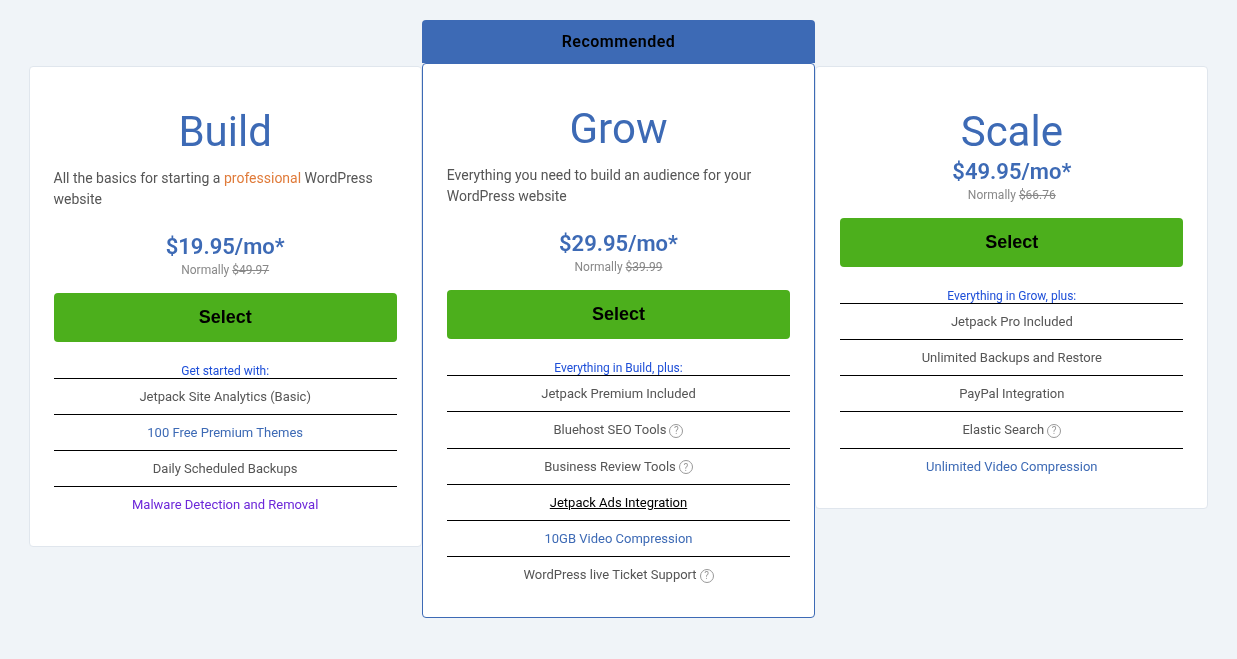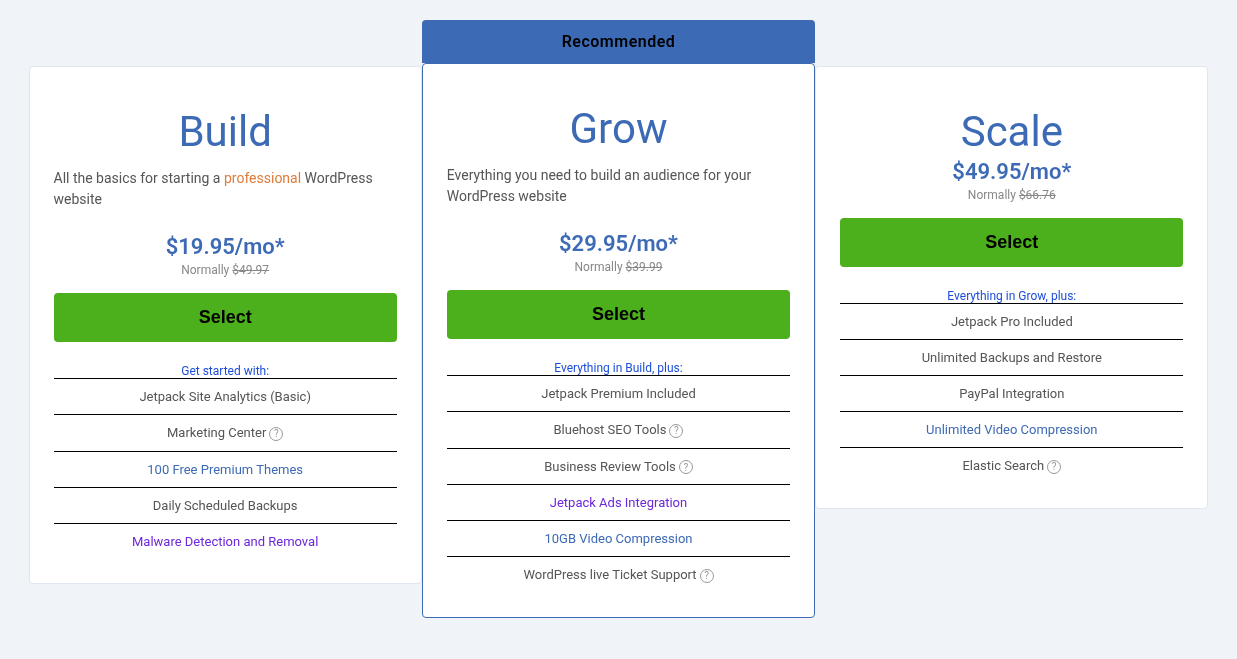--- a/index.html
+++ b/index.html
@@ -126,55 +126,54 @@
 <div style="flex: 1 1 0%;">
       <div class="plan-card">
         <div class="plan-name">Build</div>
         <div class="plan-description">All the basics for starting a <span style="color:#e07b3a">professional</span> WordPress website</div>
         <div class="plan-price">$19.95/mo*</div>
         <div class="plan-normal-price">Normally <s>$49.97</s></div>
         <button class="select-btn">Select</button>
         <div class="features-header">Get started with:</div>
         <ul class="feature-list">
           <li><span>Jetpack Site Analytics (Basic)</span></li>
-          <li><span>Marketing Center</span><span class="help-icon">?</span></li>
           <li style="color: rgb(61, 106, 181);"><span>100 Free Premium Themes</span></li>
           <li><span>Daily Scheduled Backups</span></li>
           <li style="color: #6d28d9;"><span>Malware Detection and Removal</span></li>
         </ul>
       </div>
     </div>
     <div style="flex: 1 1 0%;">
       <div class="recommended-badge">Recommended</div>
       <div class="plan-card recommended">
         <div class="plan-name">Grow</div>
         <div class="plan-description">Everything you need to build an audience for your WordPress website</div>
         <div class="plan-price">$29.95/mo*</div>
         <div class="plan-normal-price">Normally <s>$39.99</s></div>
         <button class="select-btn">Select</button>
         <div class="features-header">Everything in Build, plus:</div>
         <ul class="feature-list">
           <li><span>Jetpack Premium Included</span></li>
           <li><span>Bluehost SEO Tools</span><span class="help-icon">?</span></li>
           <li><span>Business Review Tools</span><span class="help-icon">?</span></li>
-          <li style="color: #6d28d9;"><span>Jetpack Ads Integration</span></li>
+          <li style="color: #000000; text-decoration: underline;"><span>Jetpack Ads Integration</span></li>
           <li style="color: rgb(61, 106, 181);"><span>10GB Video Compression</span></li>
           <li><span>WordPress live Ticket Support</span><span class="help-icon">?</span></li>
         </ul>
       </div>
     </div>
     <div style="flex: 1 1 0%;">
       <div class="plan-card">
         <div class="plan-name">Scale</div>
         <div class="plan-price">$49.95/mo*</div>
         <div class="plan-normal-price">Normally <s>$66.76</s></div>
         <button class="select-btn">Select</button>
         <div class="features-header">Everything in Grow, plus:</div>
         <ul class="feature-list">
           <li><span>Jetpack Pro Included</span></li>
           <li><span>Unlimited Backups and Restore</span></li>
           <li><span>PayPal Integration</span></li>
+          <li><span>Elastic Search</span><span class="help-icon">?</span></li>
           <li style="color: rgb(61, 106, 181);"><span>Unlimited Video Compression</span></li>
-          <li><span>Elastic Search</span><span class="help-icon">?</span></li>
         </ul>
       </div>
     </div>
   </div>
 
 </body></html>

